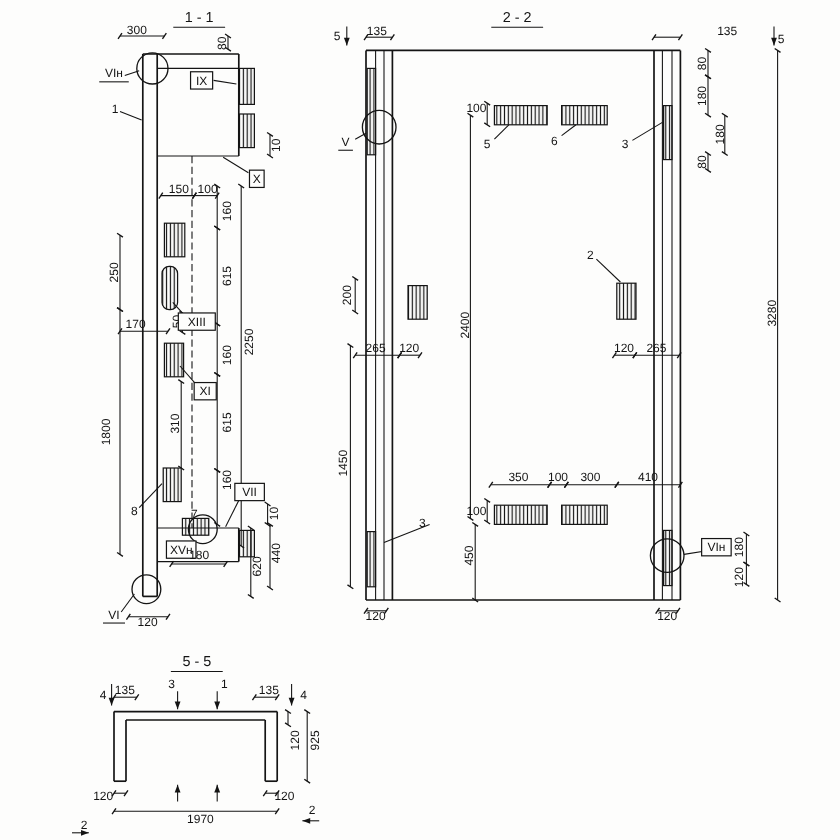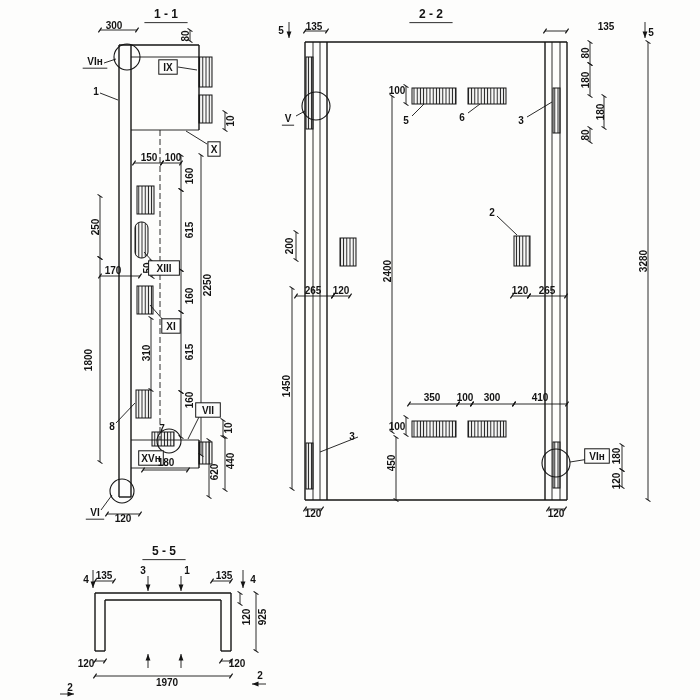--- a/index.html
+++ b/index.html
@@ -1,16 +1,16 @@
 <!DOCTYPE html>
 <html><head>
 <meta charset="utf-8">
 <style>
   html,body{margin:0;padding:0;background:#e8e8e8;}
-  #stage{width:700px;height:700px;background:#fdfdfc;position:relative;overflow:hidden;font-weight:bold;}
+  #stage{width:700px;height:700px;background:#fdfdfc;position:relative;overflow:hidden;}
   svg{display:block;}
   .ol{stroke:#141414;stroke-width:1.4;fill:none;}
   .th{stroke:#141414;stroke-width:0.9;fill:none;}
   .dash{stroke-dasharray:6 3;}
   .dim{stroke:#141414;stroke-width:0.9;fill:none;marker-start:url(#tick);marker-end:url(#tick);}
   .ldr{stroke:#141414;stroke-width:0.9;fill:none;}
   .arr{marker-end:url(#arrh);}
   .plate{fill:url(#hatch);stroke:#141414;stroke-width:1;}
   .node{fill:none;stroke:#141414;stroke-width:1.1;}
   .cbox{fill:#fdfdfc;stroke:#141414;stroke-width:1;}

